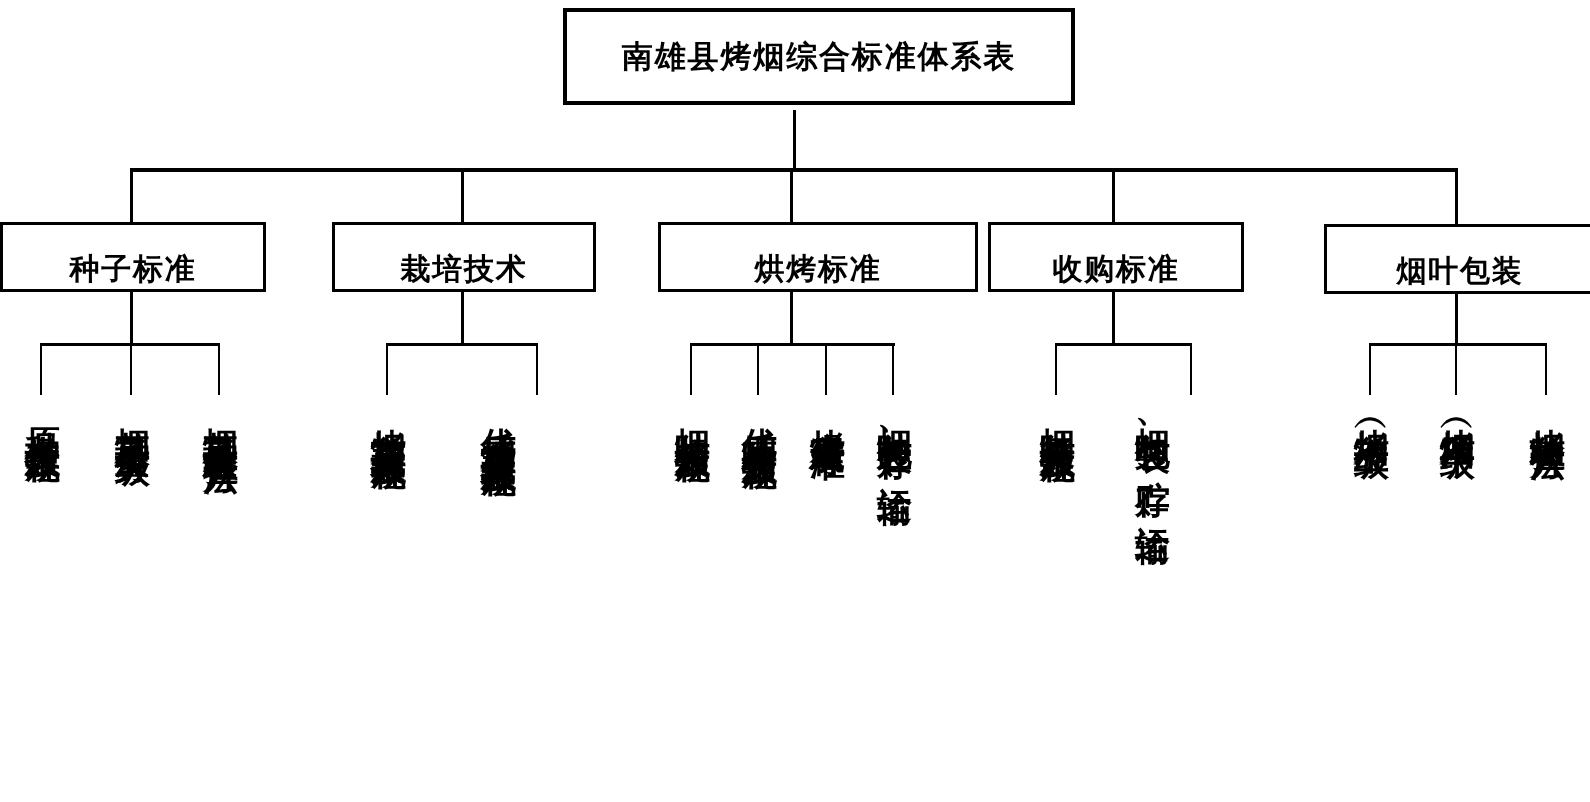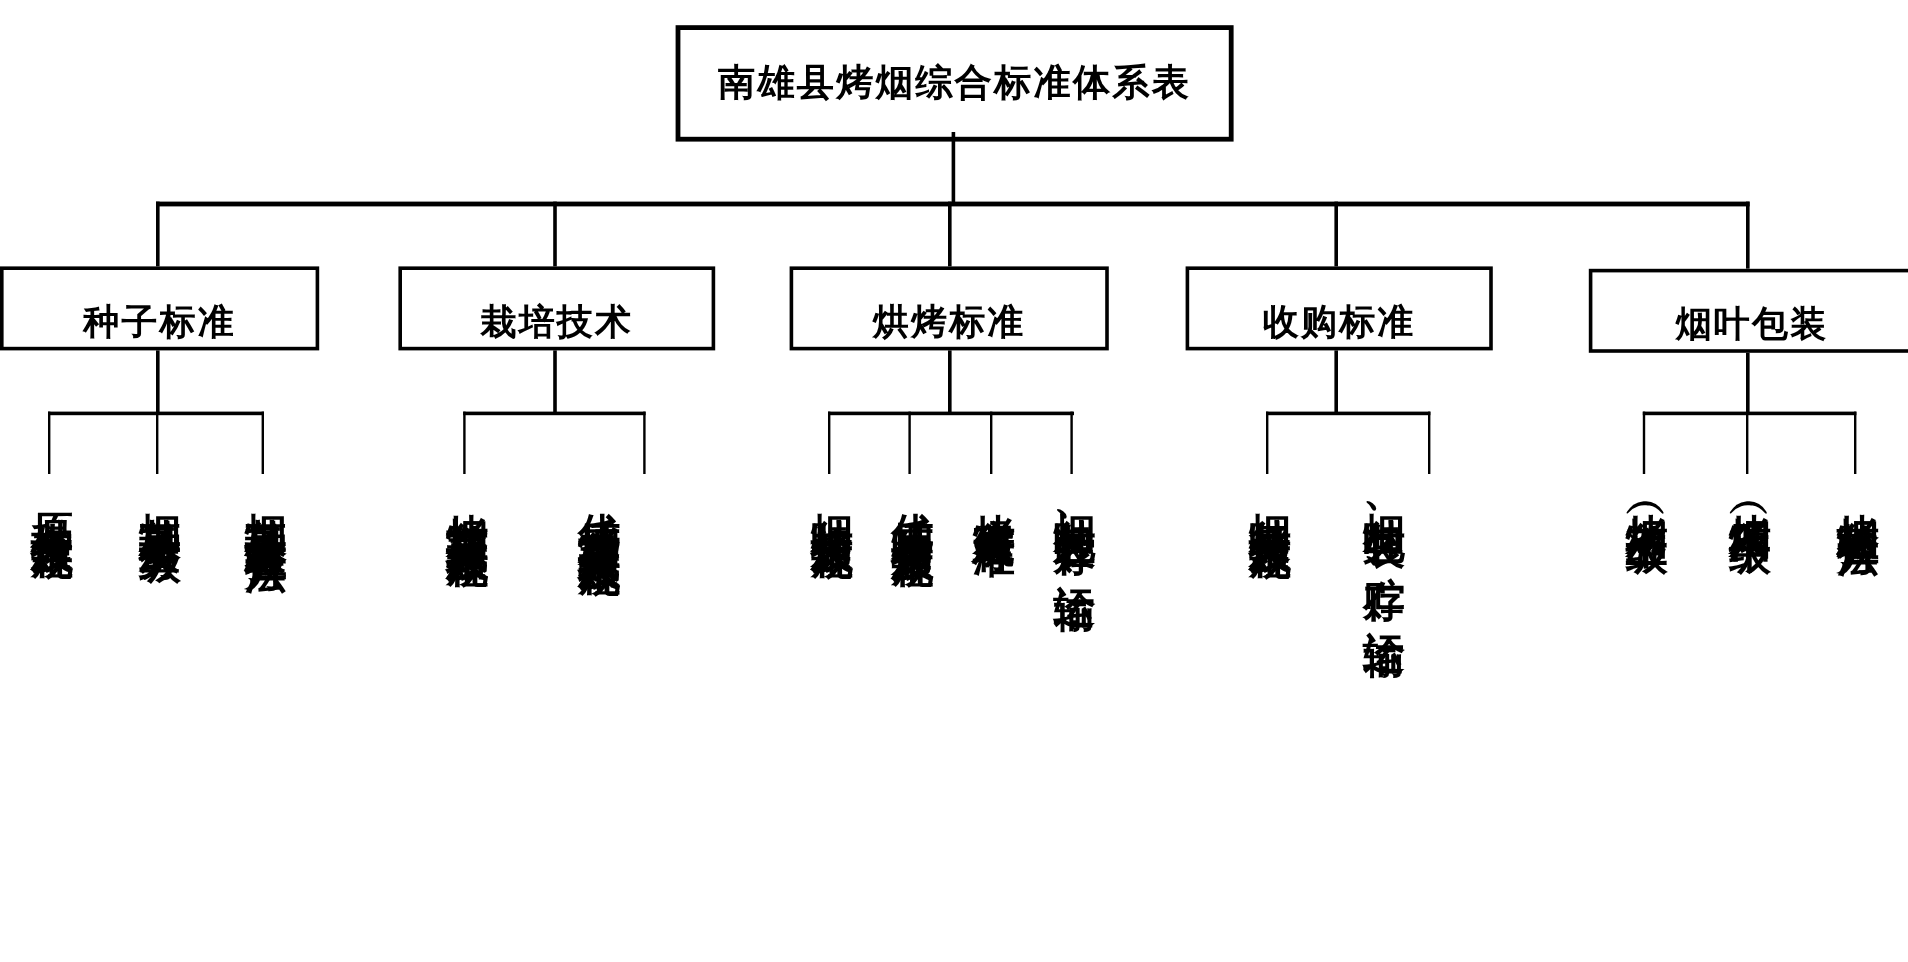--- a/index.html
+++ b/index.html
@@ -64,21 +64,21 @@
     letter-spacing:0.10em;
     white-space:nowrap;
     color:#000;
   }
 </style>
 </head>
 <body>
 
 <div id="canvas">
 
-  <div class="node-box root" style="left:563px;top:21px;width:465px;height:97px;">
+  <div class="node-box root" style="left:563px;top:8px;width:512px;height:97px;">
     <span class="node-label">南雄县烤烟综合标准体系表</span>
   </div>
 
   <div class="vline" style="left:793px;top:110px;width:3px;height:60px;"></div>
 
   <div class="hline" style="left:130px;top:168px;width:1328px;height:4px;"></div>
 
   <div class="vline" style="left:130px;top:168px;height:56px;"></div>
   <div class="vline" style="left:461px;top:168px;height:56px;"></div>
   <div class="vline" style="left:790px;top:168px;height:56px;"></div>
@@ -86,21 +86,21 @@
   <div class="vline" style="left:1455px;top:168px;height:56px;"></div>
 
   <div class="node-box lvl2" style="left:0px;top:222px;width:266px;height:70px;">
     <span class="node-label">种子标准</span>
   </div>
 
   <div class="node-box lvl2" style="left:332px;top:222px;width:264px;height:70px;">
     <span class="node-label">栽培技术</span>
   </div>
 
-  <div class="node-box lvl2" style="left:658px;top:222px;width:266px;height:70px;">
+  <div class="node-box lvl2" style="left:658px;top:222px;width:320px;height:70px;">
     <span class="node-label">烘烤标准</span>
   </div>
 
   <div class="node-box lvl2" style="left:988px;top:222px;width:256px;height:70px;">
     <span class="node-label">收购标准</span>
   </div>
 
   <div class="node-box lvl2" style="left:1324px;top:224px;width:272px;height:70px;">
     <span class="node-label">烟叶包装</span>
   </div>

